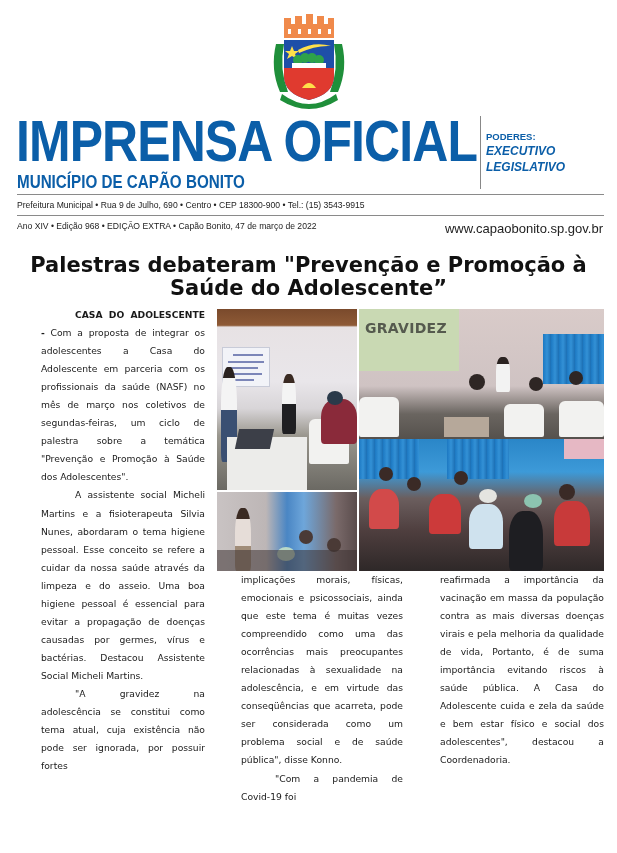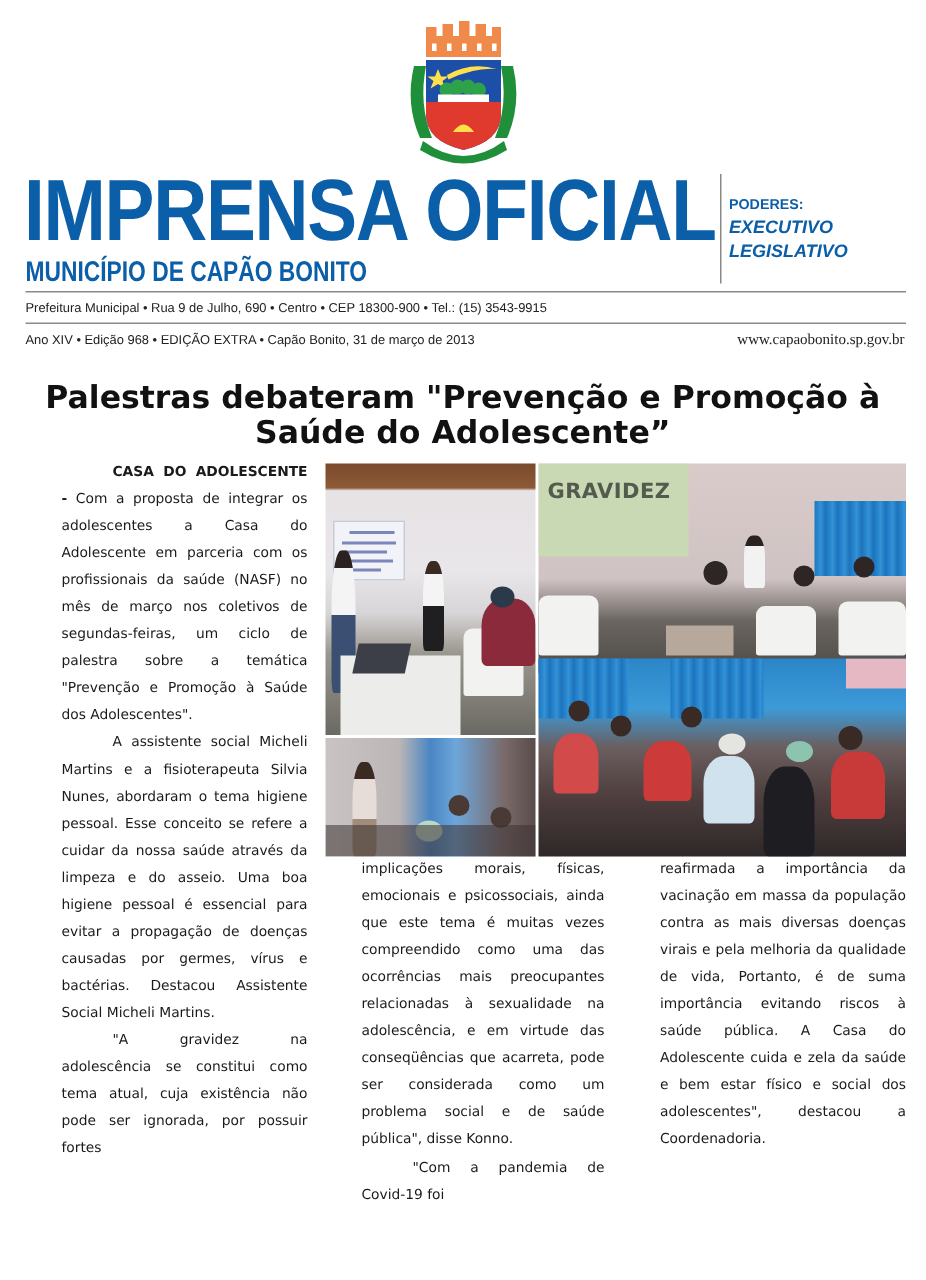--- a/index.html
+++ b/index.html
@@ -26,21 +26,21 @@
   .vdivider { position: absolute; left: 480px; top: 116px; width: 1px; height: 73px; background: #888; }
   .poderes { position: absolute; left: 486px; top: 131px; width: 120px; 
     font-family: "Liberation Sans", sans-serif; font-weight: 700; color: #0b5ea8; }
   .poderes .lbl { font-size: 9.5px; line-height: 12px; }
   .poderes .val { font-size: 12px; line-height: 16px; font-style: italic; }
 
   .hr1 { position: absolute; left: 17px; top: 194px; width: 587px; height: 1px; background: #8a8a8a; }
   .addr { position: absolute; left: 17px; top: 200px; font-family: "Liberation Sans", sans-serif; font-size: 8.6px; color: #222; white-space: nowrap; }
   .hr2 { position: absolute; left: 17px; top: 215px; width: 587px; height: 1px; background: #8a8a8a; }
   .edition { position: absolute; left: 17px; top: 221px; font-family: "Liberation Sans", sans-serif; font-size: 8.6px; color: #222; white-space: nowrap; }
-  .site { position: absolute; right: 14px; top: 221px; font-family: Liberation Serif, serif; font-size: 10px; color: #222; white-space: nowrap; }
+  .site { position: absolute; right: 14px; top: 221px; font-family: Liberation Sans, sans-serif; font-size: 13px; color: #222; white-space: nowrap; }
 
   
   .headline { position: absolute; left: 0; top: 254px; width: 617px; text-align: center;
     font-family: "DejaVu Sans", sans-serif; font-weight: 700; font-size: 21px; line-height: 23px; color: #111; }
 
   
   .col { position: absolute; font-family: "DejaVu Sans", sans-serif; font-size: 9.2px; line-height: 18.05px; color: #1a1a1a; text-align: justify; hyphens: manual; }
   .col p { text-indent: 0; margin-left: 24px; }
   .col p.ind { text-indent: 34px; }
   .col1 { left: 17px; top: 306px; width: 188px; }
@@ -122,21 +122,21 @@
 <div class="vdivider"></div>
 <div class="poderes">
   <div class="lbl">PODERES:</div>
   <div class="val">EXECUTIVO</div>
   <div class="val">LEGISLATIVO</div>
 </div>
 
 <div class="hr1"></div>
 <div class="addr">Prefeitura Municipal • Rua 9 de Julho, 690 • Centro • CEP 18300-900 • Tel.: (15) 3543-9915</div>
 <div class="hr2"></div>
-<div class="edition">Ano XIV • Edição 968 • EDIÇÃO EXTRA • Capão Bonito, 31 de março de 2013</div>
+<div class="edition">Ano XIV • Edição 968 • EDIÇÃO EXTRA • Capão Bonito, 47 de março de 2022</div>
 <div class="site">www.capaobonito.sp.gov.br</div>
 
 <h1 class="headline">Palestras debateram "Prevenção e Promoção à Saúde do Adolescente”</h1>
 
 <div class="col col1">
   <p style="text-indent:34px"><span class="kicker">CASA DO ADOLESCENTE -</span><span> Com a proposta de integrar os adolescentes a Casa do Adolescente em parceria com os profissionais da saúde (NASF) no mês de março nos coletivos de segundas-feiras, um ciclo de palestra sobre a temática "Prevenção e Promoção à Saúde dos Adolescentes".</span></p>
   <p class="ind">A assistente social Micheli Martins e a fisioterapeuta Silvia Nunes, abordaram o tema higiene pessoal. Esse conceito se refere a cuidar da nossa saúde através da limpeza e do asseio. Uma boa higiene pessoal é essencial para evitar a propagação de doenças causadas por germes, vírus e bactérias. Destacou Assistente Social Micheli Martins.</p>
   <p class="ind">"A gravidez na adolescência se constitui como tema atual, cuja existência não pode ser ignorada, por possuir fortes</p>
 </div>
 

